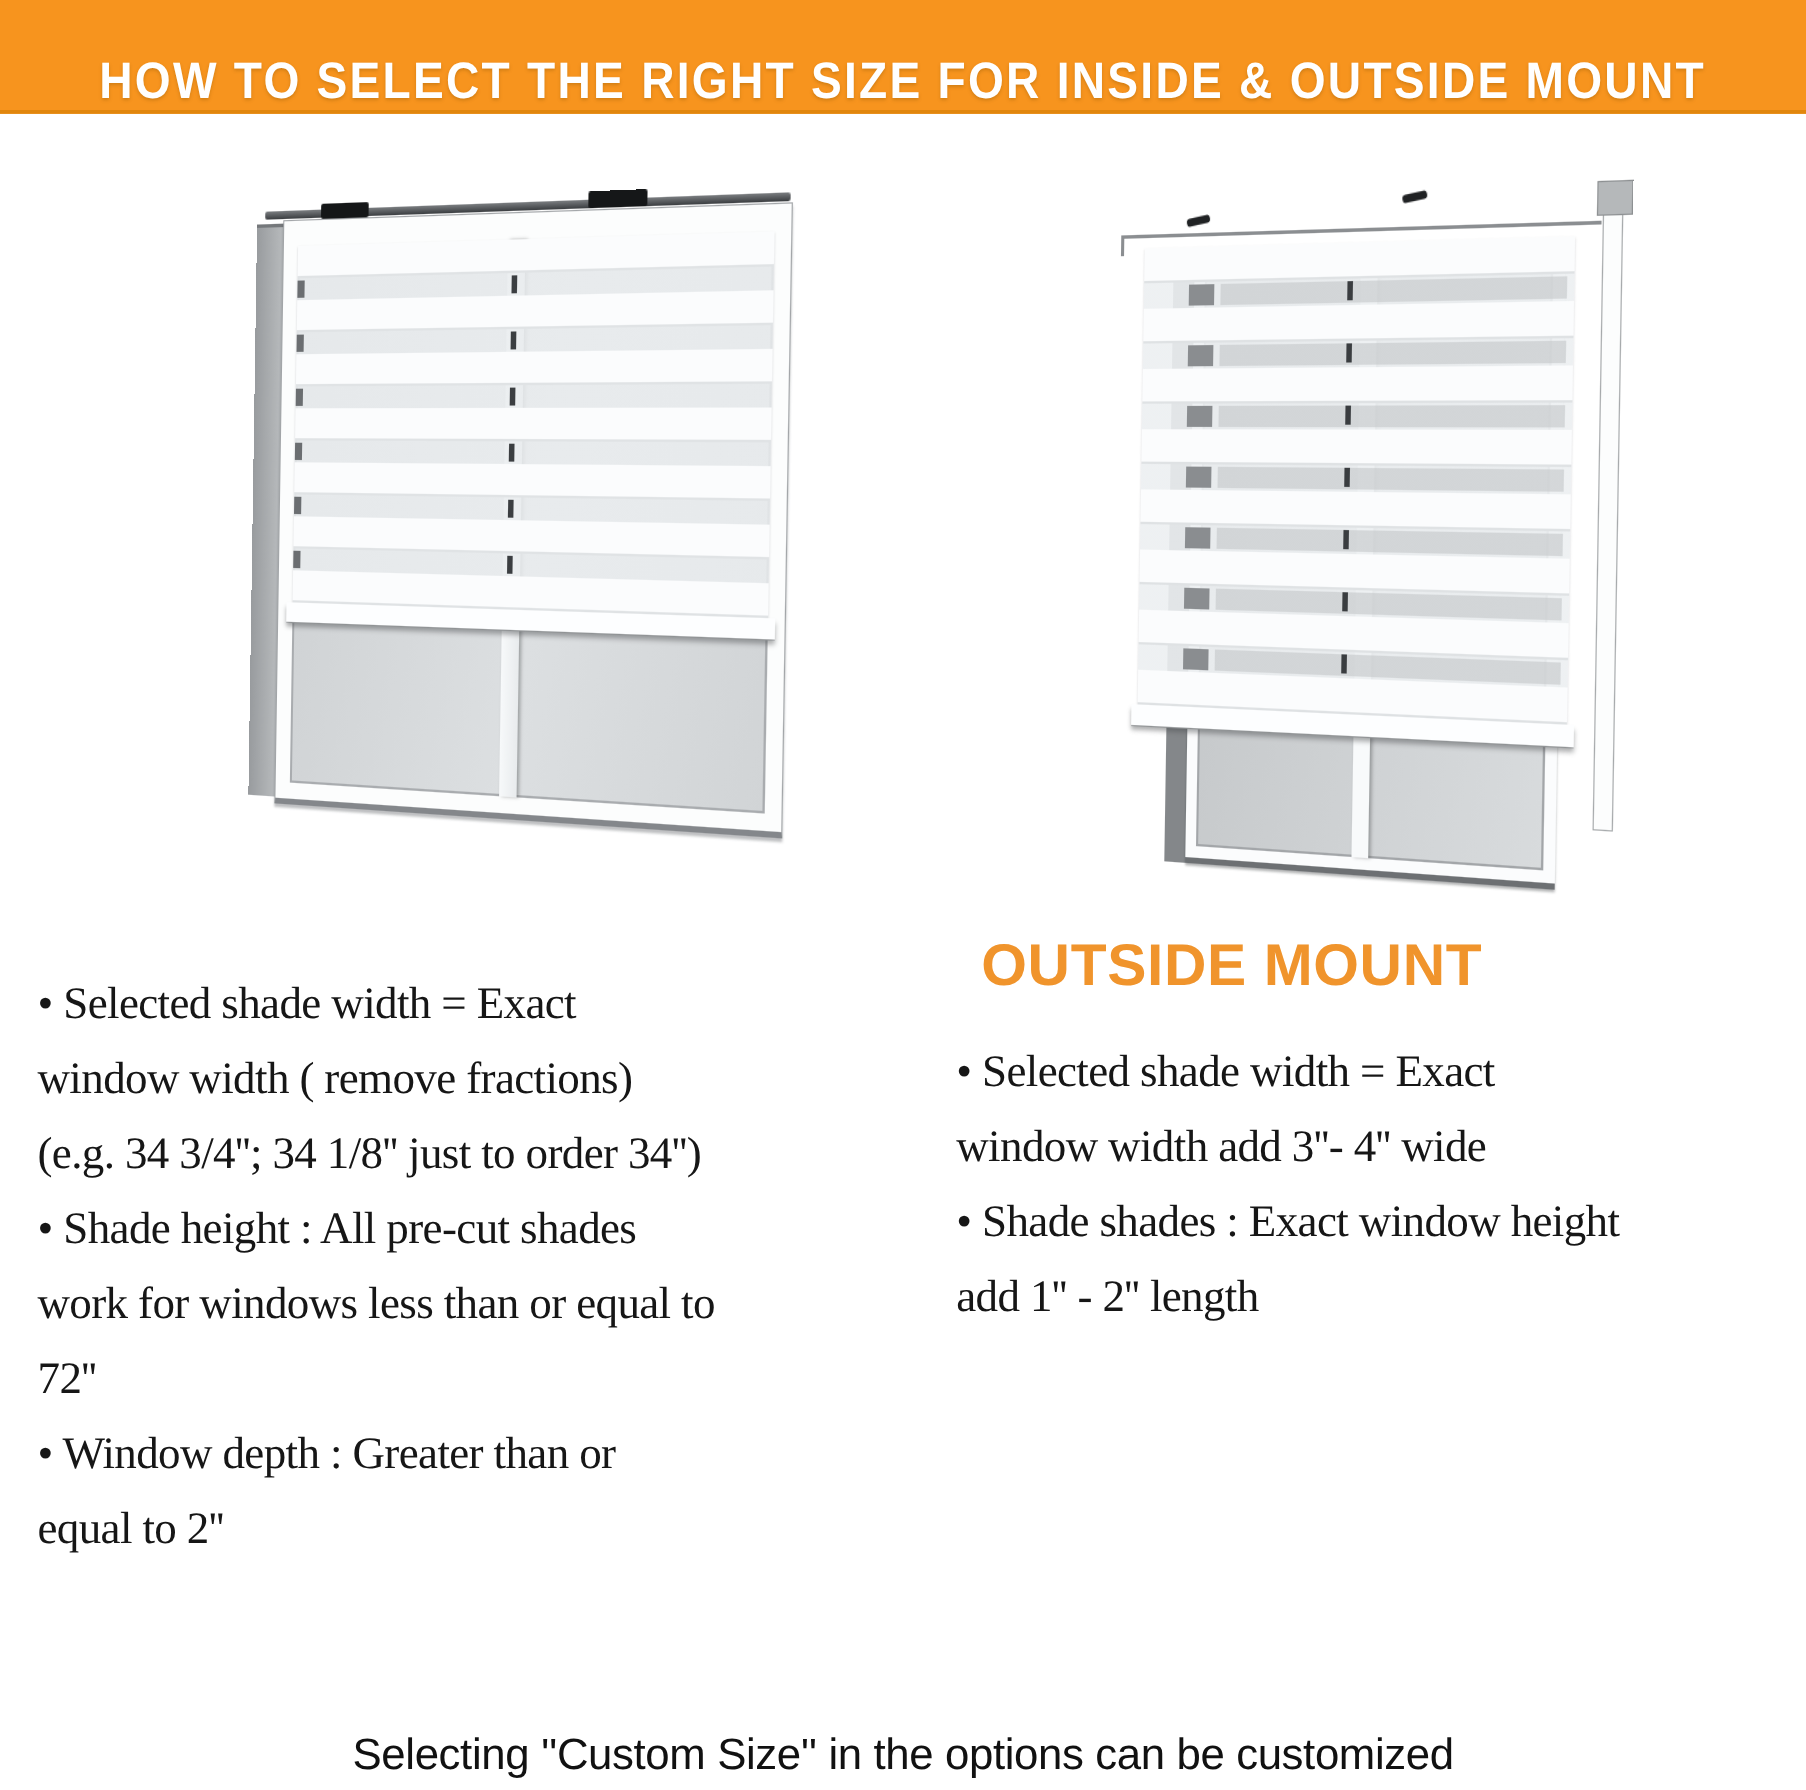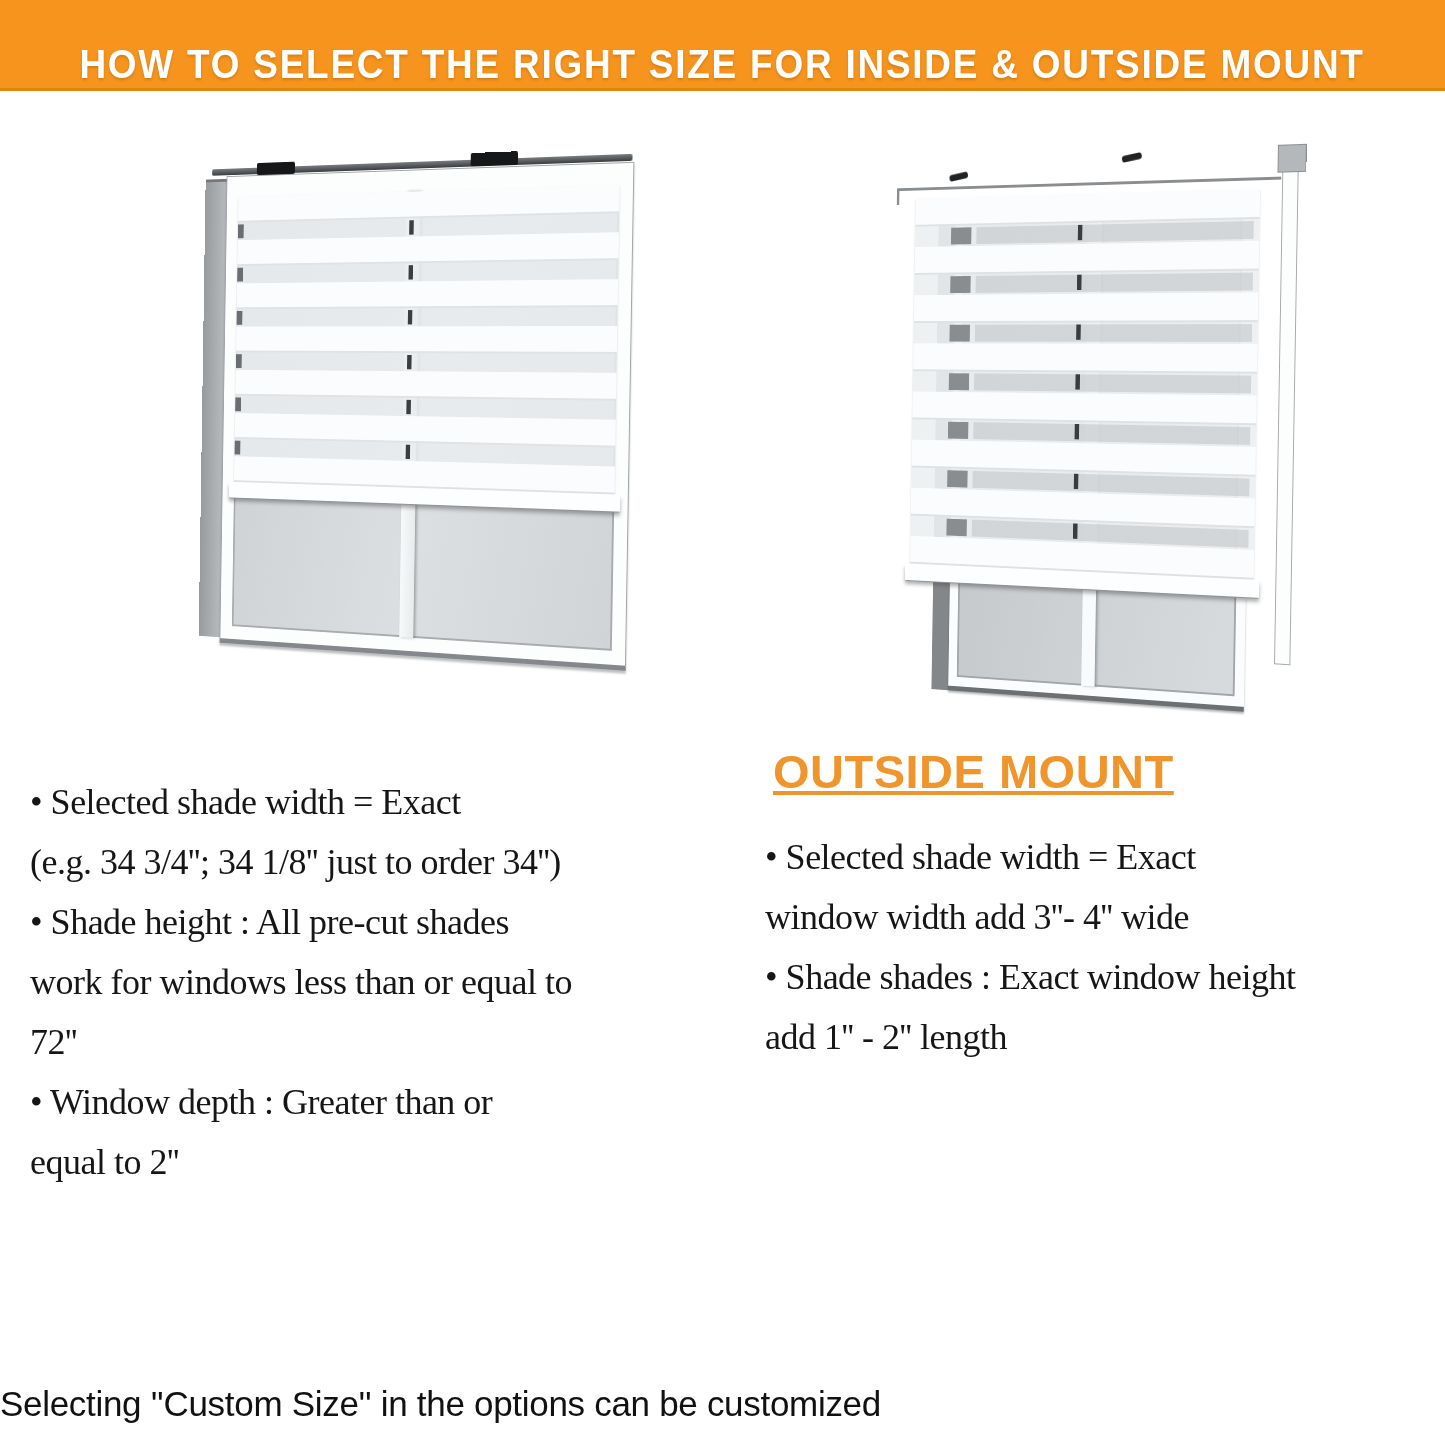--- a/index.html
+++ b/index.html
@@ -97,30 +97,30 @@
 
   
   .col{position:absolute;top:744px;}
   .col-left{left:30px;width:700px;}
   .col-right{left:765px;width:670px;}
   .col h2{
     margin:0;font-size:47px;font-weight:bold;color:#F0942C;letter-spacing:.5px;
     white-space:nowrap;
   }
   .col-left h2{margin-left:14px;}
-  .col-right h2{margin-left:8px;text-decoration:underline;}
+  .col-right h2{margin-left:20px;}
   .lines{margin-top:28px;}
   .line{
     font-size:36px;line-height:60px;color:#161616;letter-spacing:-.5px;
     white-space:nowrap;
     font-family:Liberation Serif, serif;
   }
   
   .footer-note{
-    position:absolute;left:0;right:0;top:1384px;text-align:left;
+    position:absolute;left:0;right:0;top:1384px;text-align:center;
     font-size:35px;color:#111;letter-spacing:-.3px;
   }
 </style>
 </head>
 <body>
 
 <div class="page">
 
   <header class="banner">
     <h1>HOW TO SELECT THE RIGHT SIZE FOR INSIDE &amp; OUTSIDE MOUNT</h1>
@@ -165,20 +165,21 @@
         <div class="dashcol-glass2"></div>
         <div class="dashcol-mull2"></div>
       </div>
       <div class="bottombar2"></div>
     </div>
   </div>
 
   <section class="col col-left">
     <div class="lines">
       <div class="line">• Selected shade width = Exact</div>
+      <div class="line">window width ( remove fractions)</div>
       <div class="line">(e.g. 34 3/4''; 34 1/8'' just to order 34'')</div>
       <div class="line">• Shade height : All pre-cut shades</div>
       <div class="line">work for windows less than or equal to</div>
       <div class="line">72''</div>
       <div class="line">• Window depth : Greater than or</div>
       <div class="line">equal to 2''</div>
     </div>
   </section>
 
   <section class="col col-right">

